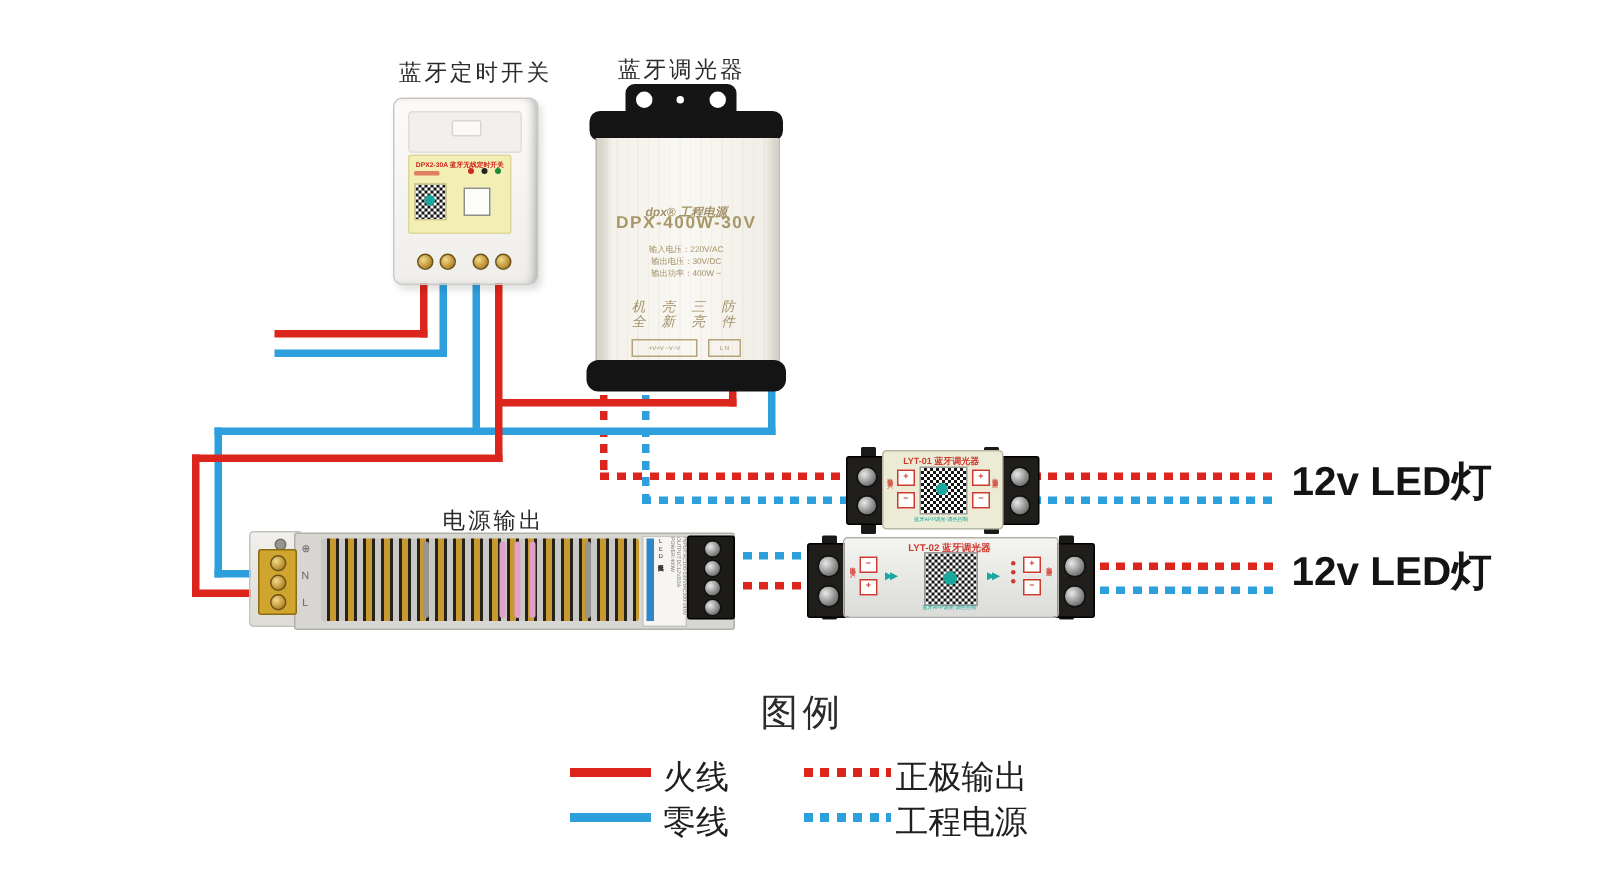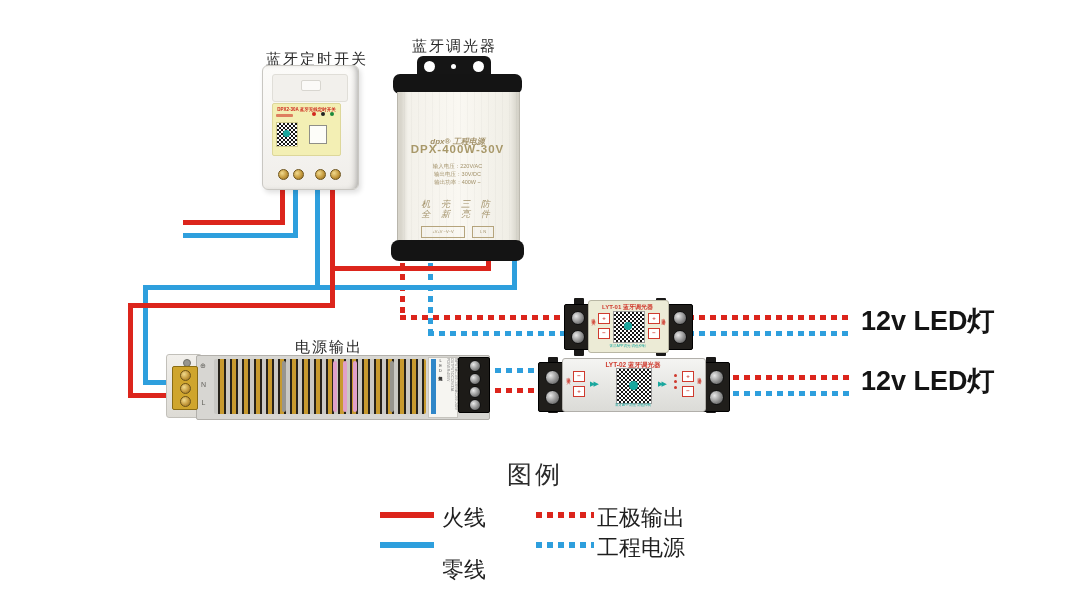--- a/index.html
+++ b/index.html
@@ -122,21 +122,21 @@
 
   <div class="wire sr" style="left:183px;top:220px;width:102px;height:5px;"></div>
   <div class="wire sr" style="left:280px;top:183px;width:5px;height:42px;"></div>
   <div class="wire sr" style="left:330px;top:183px;width:5px;height:125px;"></div>
   <div class="wire sr" style="left:330px;top:266px;width:161px;height:5px;"></div>
   <div class="wire sr" style="left:486px;top:252px;width:5px;height:19px;"></div>
   <div class="wire sr" style="left:128px;top:303px;width:207px;height:5px;"></div>
   <div class="wire sr" style="left:128px;top:303px;width:5px;height:95px;"></div>
   <div class="wire sr" style="left:128px;top:393px;width:52px;height:5px;"></div>
 
-  <div class="devtitle" style="left:266px;top:50px;">蓝牙定时开关</div>
+  <div class="devtitle" style="left:266px;top:39px;">蓝牙定时开关</div>
   <div class="abs sw-body"></div>
   <div class="abs sw-top-panel"></div>
   <div class="abs sw-notch"></div>
   <div class="abs sw-label">
     <div class="sw-label-title">DPX2-30A 蓝牙无线定时开关</div>
   </div>
   <div class="abs sw-sub"></div>
   <div class="dotc" style="left:312px;top:112px;width:4px;height:4px;background:#d2271e;"></div>
   <div class="dotc" style="left:321px;top:112px;width:4px;height:4px;background:#222;"></div>
   <div class="dotc" style="left:330px;top:112px;width:4px;height:4px;background:#1a8a3a;"></div>
@@ -250,17 +250,17 @@
 
   <div class="biglabel" style="left:861px;top:303px;font-size:27px;">12v LED灯</div>
   <div class="biglabel" style="left:861px;top:363px;font-size:27px;">12v LED灯</div>
 
   <div class="lg-title">图例</div>
   <div class="lg-solid sr" style="left:380px;top:512px;"></div>
   <div class="lg-label" style="left:442px;top:503px;">火线</div>
   <div class="lg-dotted dr-h" style="left:536px;top:512px;"></div>
   <div class="lg-label" style="left:597px;top:503px;">正极输出</div>
   <div class="lg-solid sb" style="left:380px;top:542px;"></div>
-  <div class="lg-label" style="left:442px;top:555px;text-align:center;">零线</div>
+  <div class="lg-label" style="left:442px;top:533px;text-align:center;">零线</div>
   <div class="lg-dotted db-h" style="left:536px;top:542px;"></div>
   <div class="lg-label" style="left:597px;top:533px;">工程电源</div>
 
 </div>
 
 </body></html>

